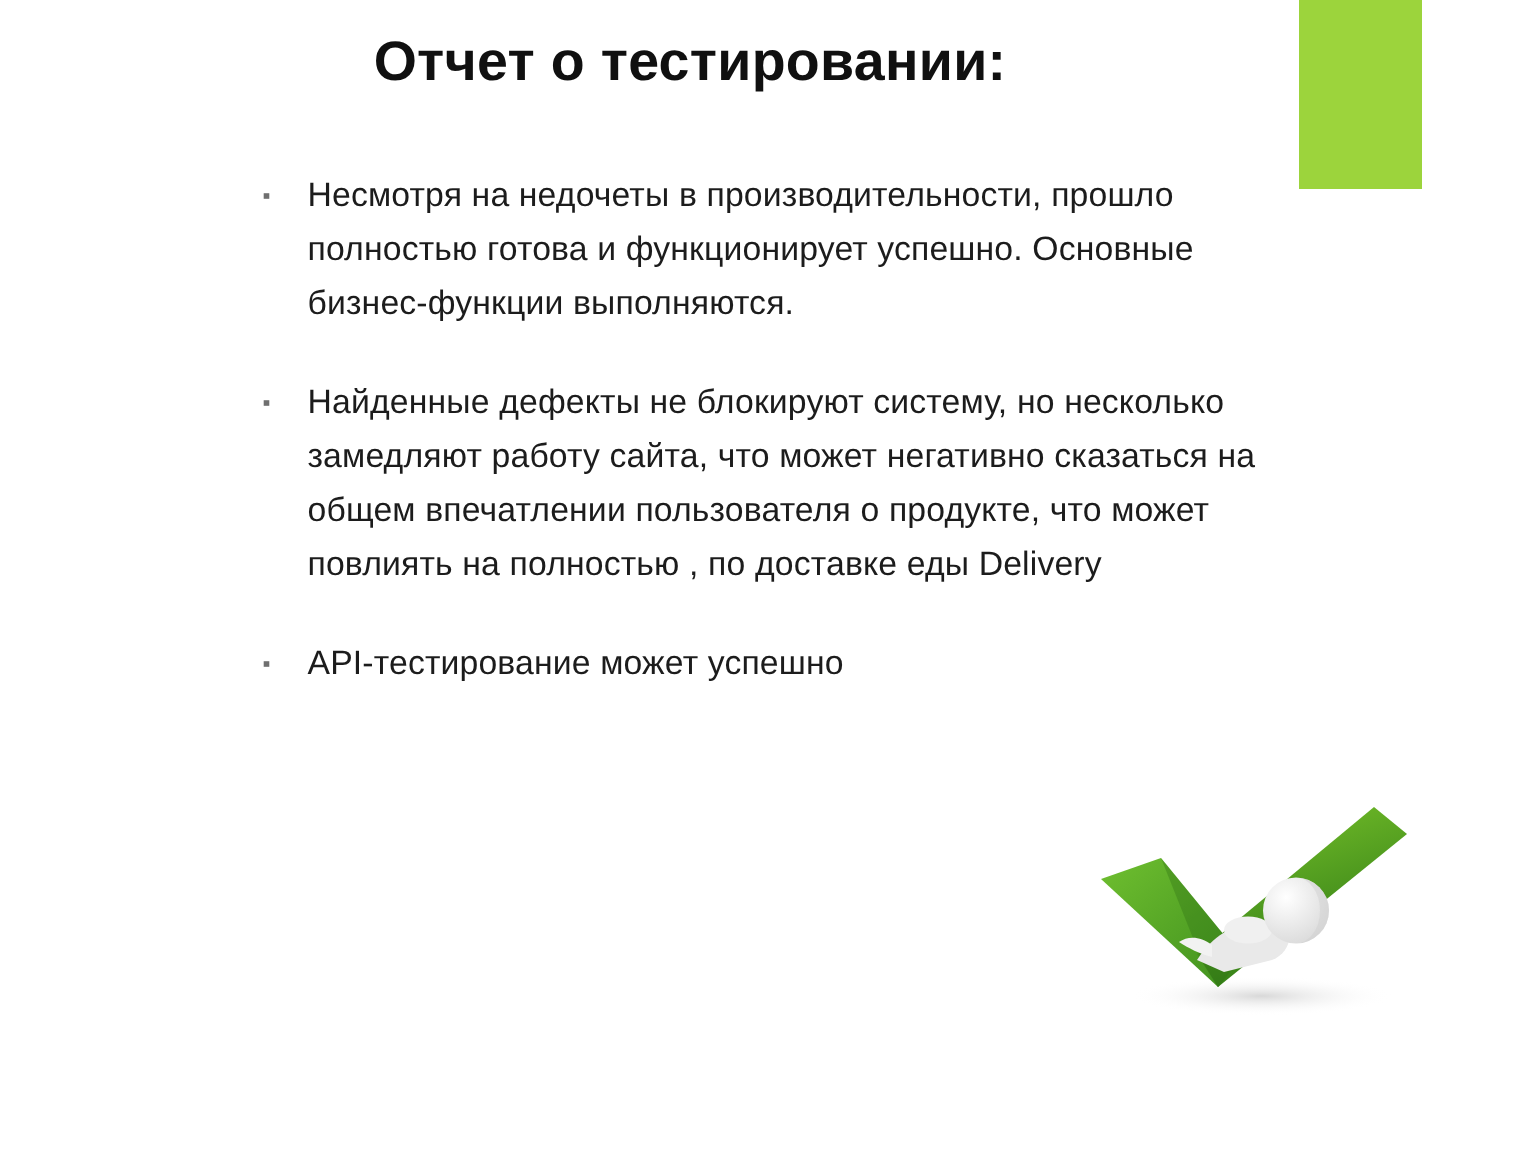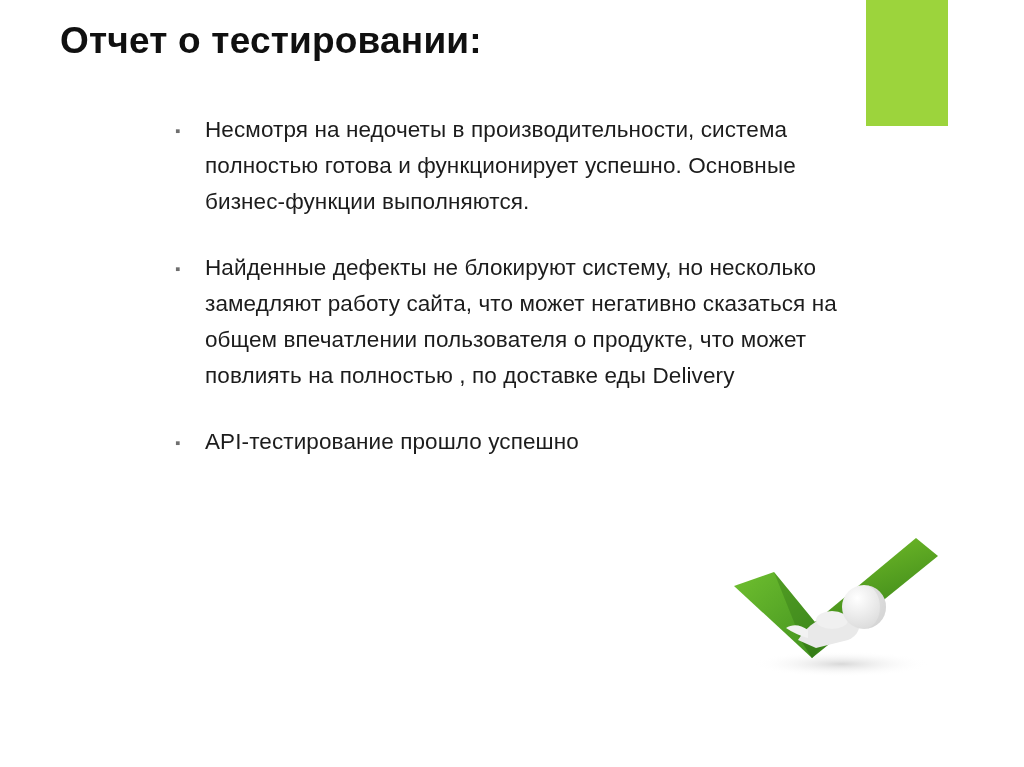--- a/index.html
+++ b/index.html
@@ -30,20 +30,21 @@
     height: 126px;
     background: #9CD43C;
   }
 
   
   .slide-title {
     position: absolute;
     left: 60px;
     top: 20px;
     width: 800px;
+    text-align: center;
     font-size: 37px;
     font-weight: bold;
     color: #101010;
     letter-spacing: 0.2px;
     line-height: 1.15;
   }
 
   
   .bullets {
     position: absolute;
@@ -93,31 +94,31 @@
 <div class="slide">
 
   <div class="accent-rect"></div>
 
   <div class="slide-title">Отчет о тестировании:</div>
 
   <div class="bullets">
 
     <div class="bullet-item">
       <span class="bullet-marker">▪</span>
-      <span class="bullet-text">Несмотря на недочеты в производительности, система полностью готова и функционирует успешно. Основные бизнес-функции выполняются.</span>
+      <span class="bullet-text">Несмотря на недочеты в производительности, прошло полностью готова и функционирует успешно. Основные бизнес-функции выполняются.</span>
     </div>
 
     <div class="bullet-item">
       <span class="bullet-marker">▪</span>
       <span class="bullet-text">Найденные дефекты не блокируют систему, но несколько замедляют работу сайта, что может негативно сказаться на общем впечатлении пользователя о продукте, что может повлиять на полностью , по доставке еды Delivery</span>
     </div>
 
     <div class="bullet-item">
       <span class="bullet-marker">▪</span>
-      <span class="bullet-text">API-тестирование прошло успешно</span>
+      <span class="bullet-text">API-тестирование может успешно</span>
     </div>
 
   </div>
 
   <div class="illustration">
     <svg width="250" height="175" viewBox="0 0 250 175" xmlns="http://www.w3.org/2000/svg">
       <defs>
         <linearGradient id="checkGrad" x1="0" y1="0" x2="0.4" y2="1">
           <stop offset="0%" stop-color="#7CC62B"></stop>
           <stop offset="100%" stop-color="#2F7A16"></stop>

